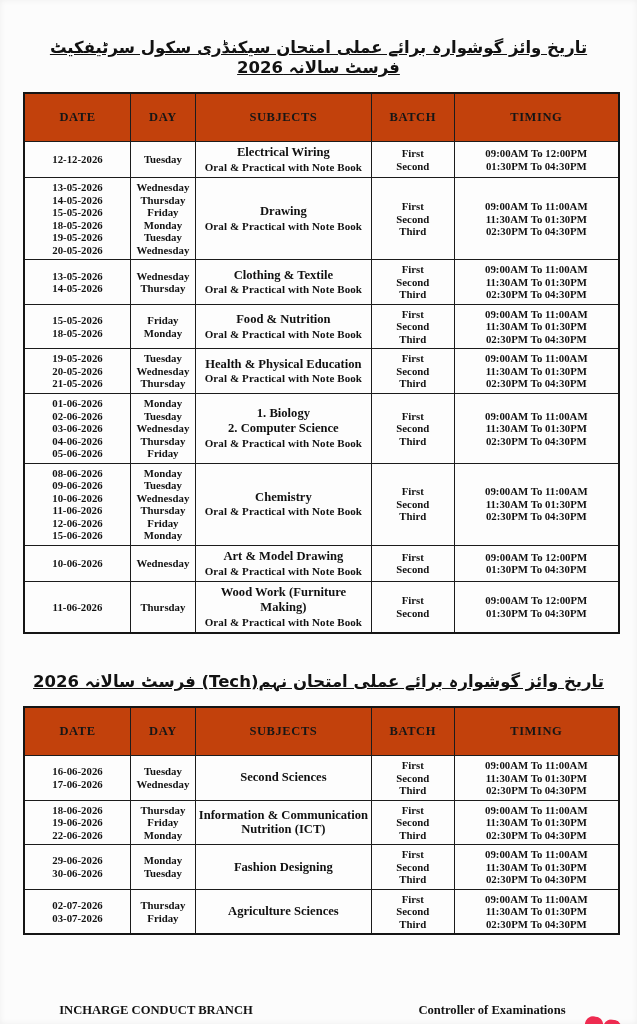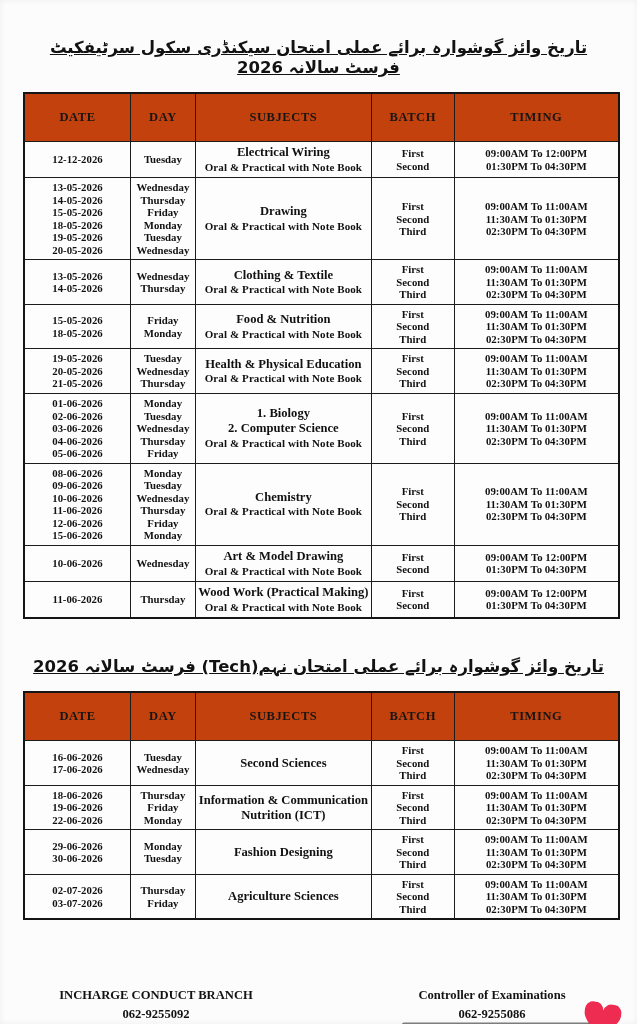--- a/index.html
+++ b/index.html
@@ -305,21 +305,21 @@
           </td>
         </tr>
         <tr>
           <td>
             <div class="cell-line">11-06-2026</div>
           </td>
           <td>
             <div class="cell-line">Thursday</div>
           </td>
           <td>
-            <div class="subject-main">Wood Work (Practical Making)</div>
+            <div class="subject-main">Wood Work (Furniture Making)</div>
             <div class="subject-note">Oral &amp; Practical with Note Book</div>
           </td>
           <td>
             <div class="cell-line">First</div>
             <div class="cell-line">Second</div>
           </td>
           <td>
             <div class="cell-line">09:00AM To 12:00PM</div>
             <div class="cell-line">01:30PM To 04:30PM</div>
           </td>

